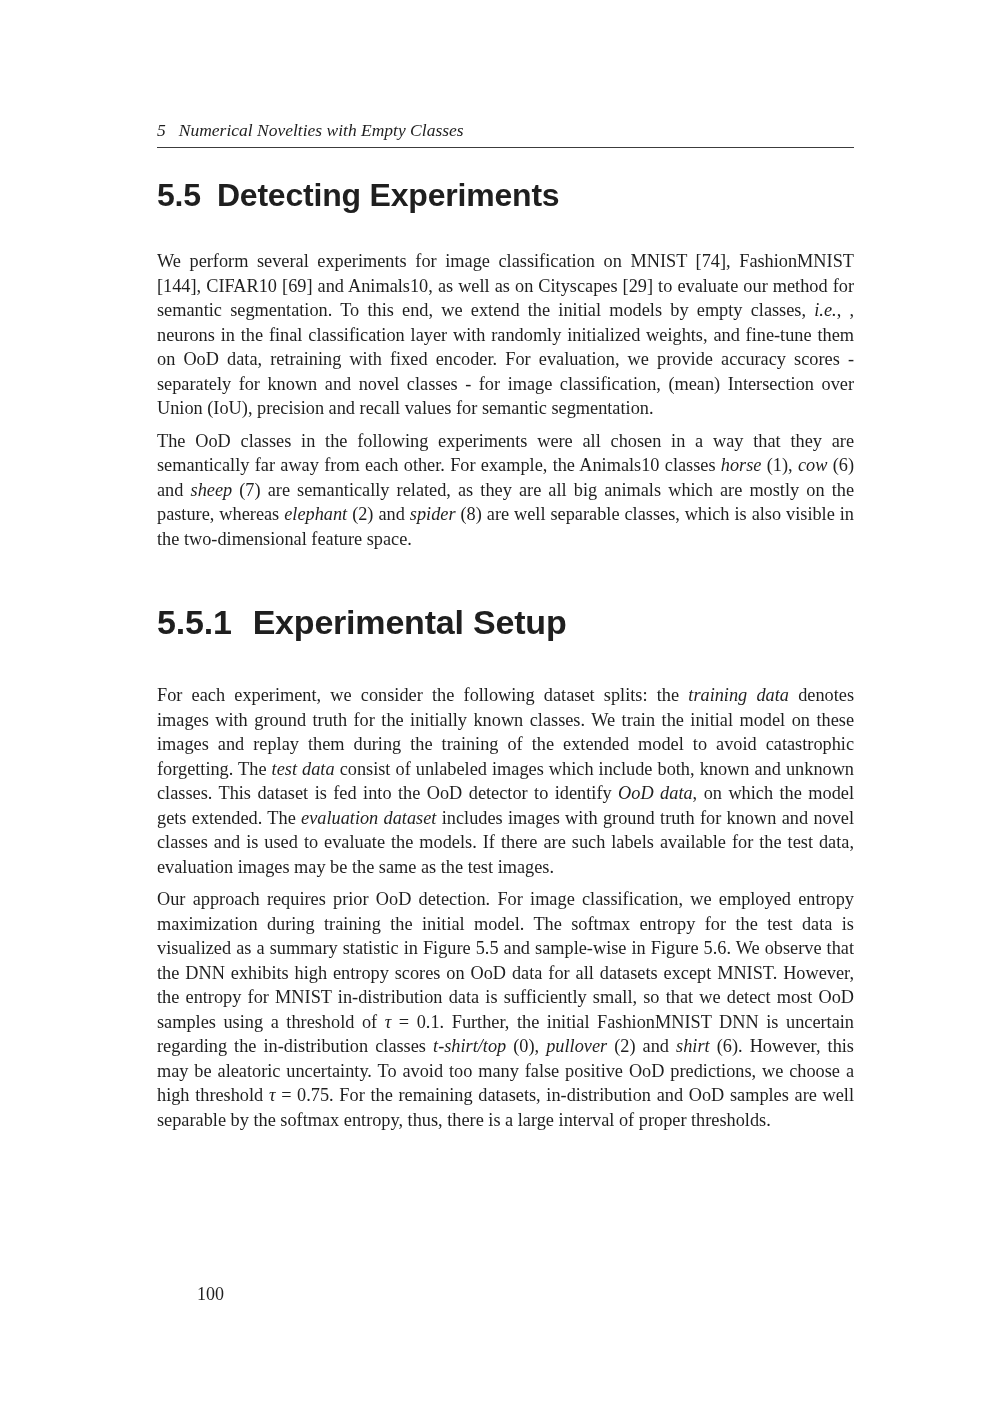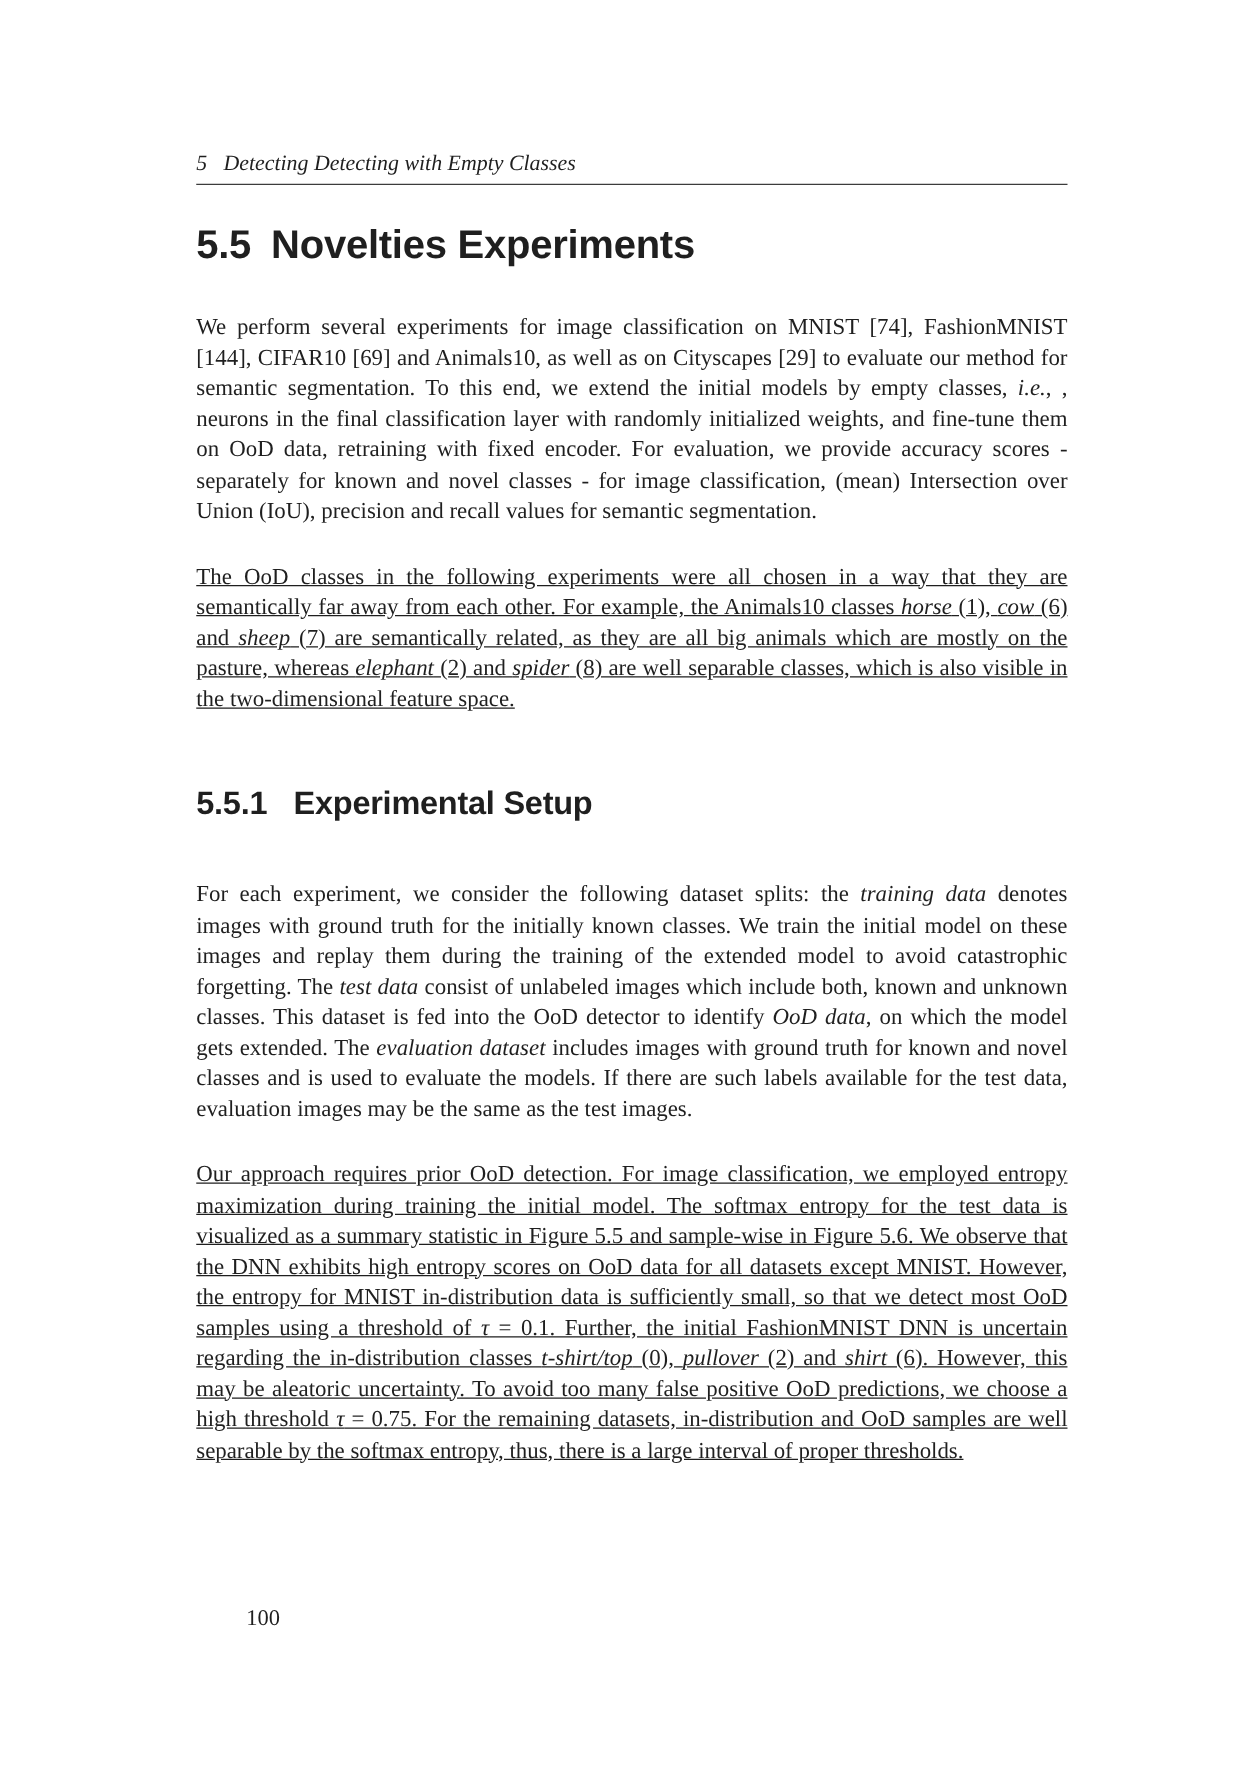--- a/index.html
+++ b/index.html
@@ -46,59 +46,59 @@
     font-size: 32px;
     line-height: 37px;
     letter-spacing: -0.2px;
     color: var(--text);
   }
   h1.section-heading .sec-num { margin-right: 16px; }
   h2.subsection-heading {
     margin-top: 56px;
     font-family: "Liberation Sans", sans-serif;
     font-weight: 700;
-    font-size: 26px;
+    font-size: 34px;
     line-height: 30px;
     letter-spacing: -0.2px;
     color: var(--text);
   }
   h2.subsection-heading .sec-num { margin-right: 21px; }
   p.body-par {
     font-size: 18.3px;
     line-height: 24.5px;
     text-align: justify;
     color: var(--text);
   }
   p.body-par em { font-style: italic; }
   .after-h1 { margin-top: 35px; }
   .after-h2 { margin-top: 46px; }
-  .par-gap  { margin-top: 28px; text-decoration: underline; }
+  .par-gap  { margin-top: 8px; }
   .page-footer {
     position: absolute;
     top: 1283px;
     left: 0;
     font-size: 18px;
     line-height: 22px;
     color: var(--text);
     margin-left: 40px;
   }
 </style>
 </head>
 <body>
 
 <div class="page">
 
   <header class="running-header">
-    <span class="rh-num">5</span><span>Detecting Detecting with Empty Classes</span>
+    <span class="rh-num">5</span><span>Numerical Novelties with Empty Classes</span>
   </header>
 
   <hr class="header-rule">
 
   <h1 class="section-heading">
-    <span class="sec-num">5.5</span><span>Novelties Experiments</span>
+    <span class="sec-num">5.5</span><span>Detecting Experiments</span>
   </h1>
 
   <p class="body-par after-h1">We perform several experiments for image classification on MNIST [74], FashionMNIST [144], CIFAR10 [69] and Animals10, as well as on Cityscapes [29] to evaluate our method for semantic segmentation. To this end, we extend the initial models by empty classes, <em>i.e.</em>, , neurons in the final classification layer with randomly initialized weights, and fine-tune them on OoD data, retraining with fixed encoder. For evaluation, we provide accuracy scores - separately for known and novel classes - for image classification, (mean) Intersection over Union (IoU), precision and recall values for semantic segmentation.</p>
 
   <p class="body-par par-gap">The OoD classes in the following experiments were all chosen in a way that they are semantically far away from each other. For example, the Animals10 classes <em>horse</em> (1), <em>cow</em> (6) and <em>sheep</em> (7) are semantically related, as they are all big animals which are mostly on the pasture, whereas <em>elephant</em> (2) and <em>spider</em> (8) are well separable classes, which is also visible in the two-dimensional feature space.</p>
 
   <h2 class="subsection-heading">
     <span class="sec-num">5.5.1</span><span>Experimental Setup</span>
   </h2>
 

